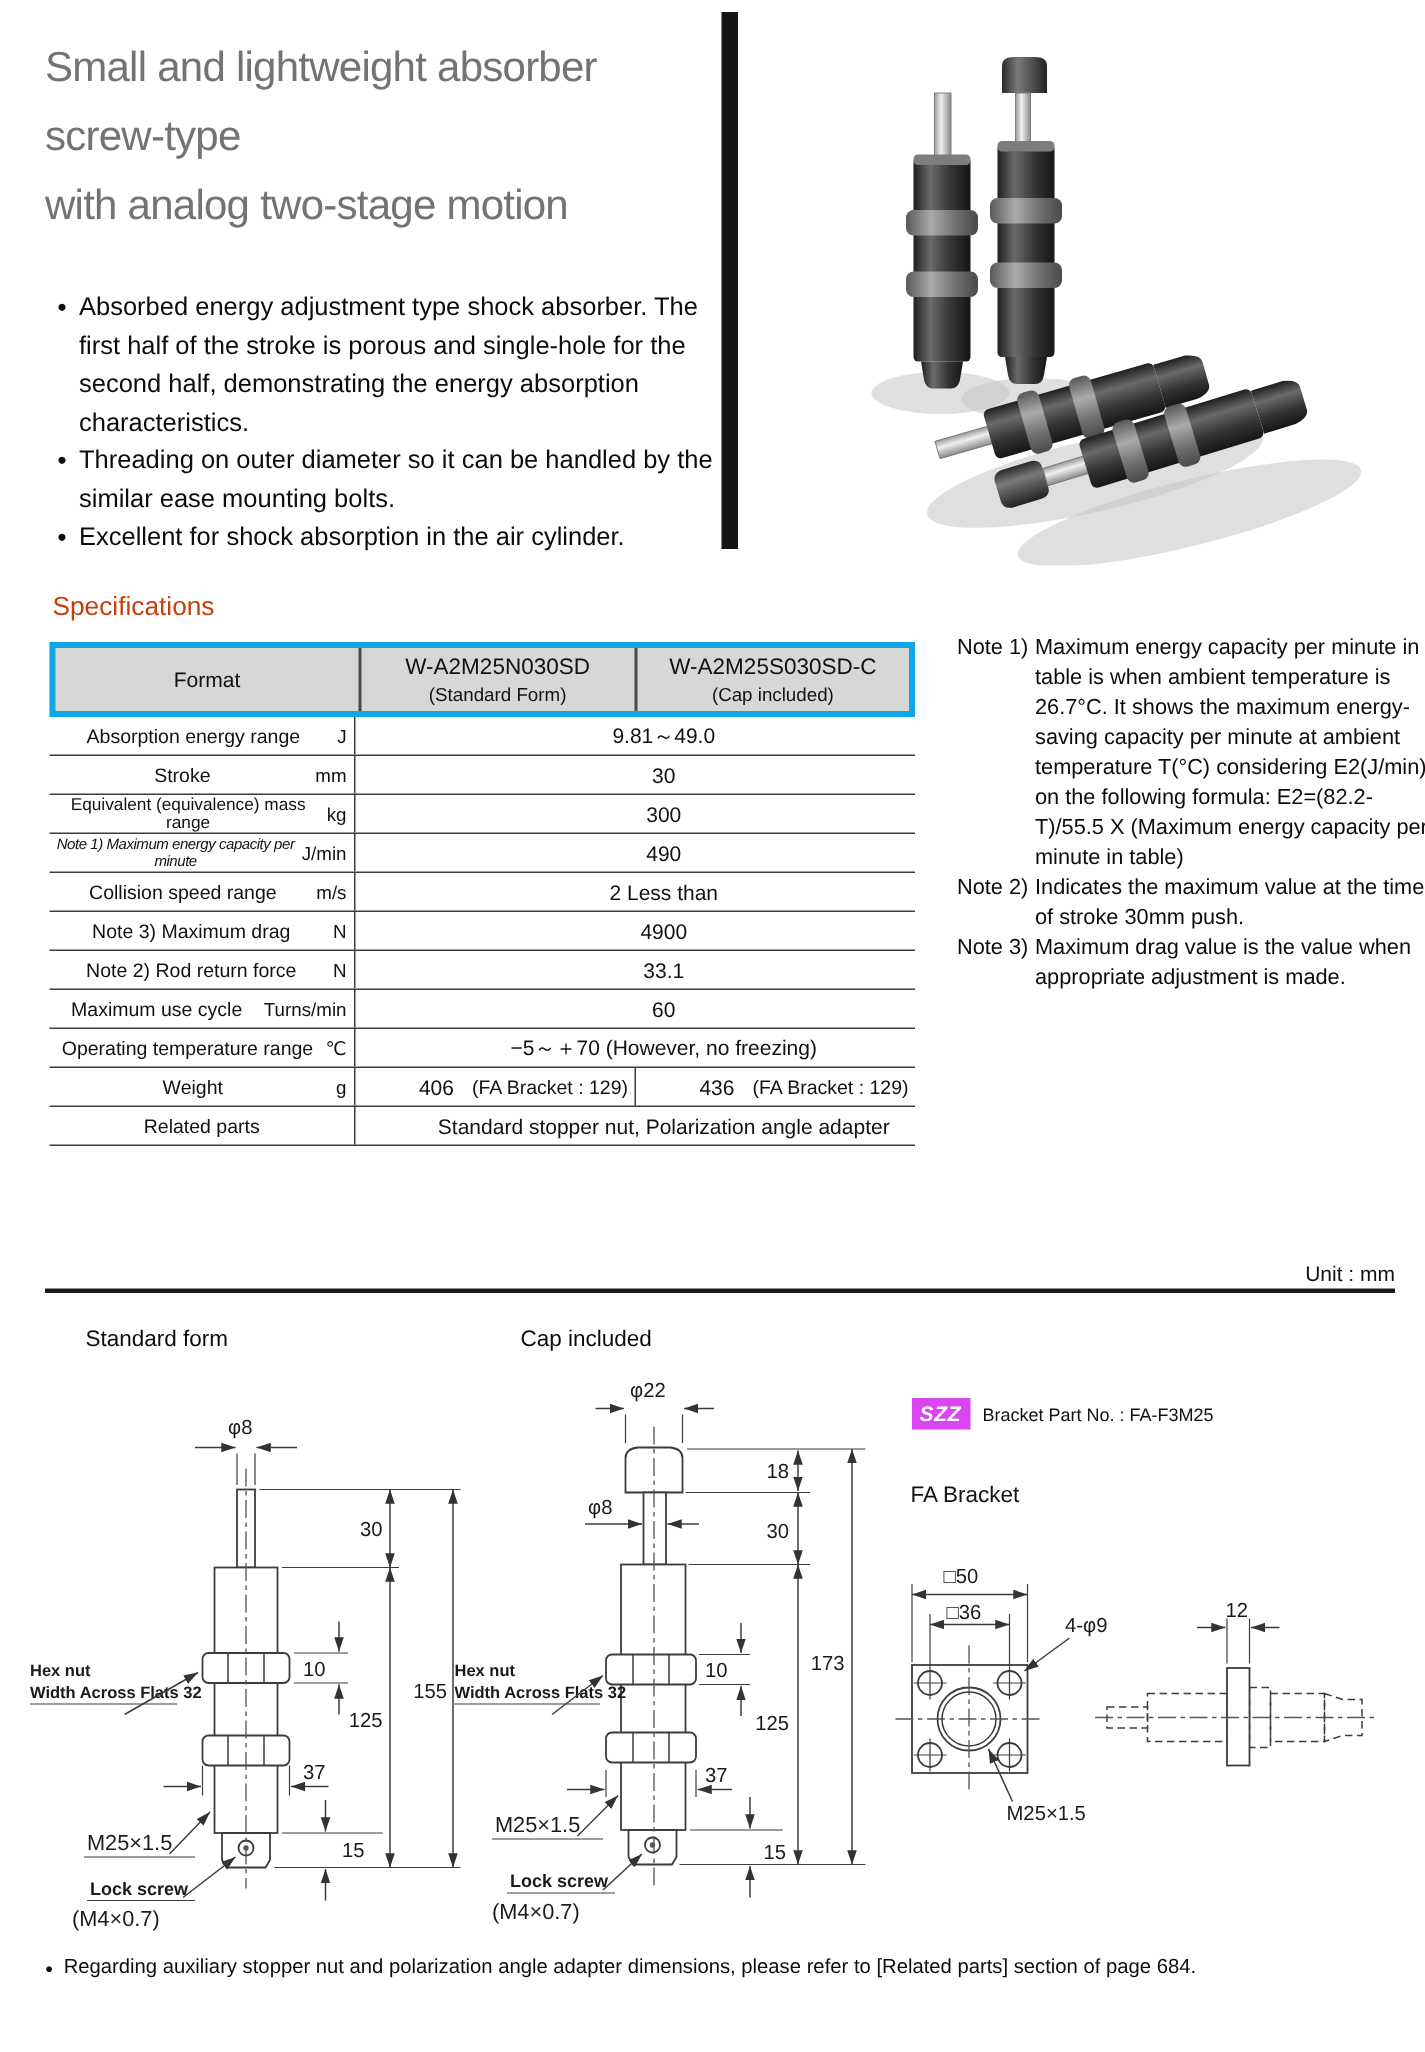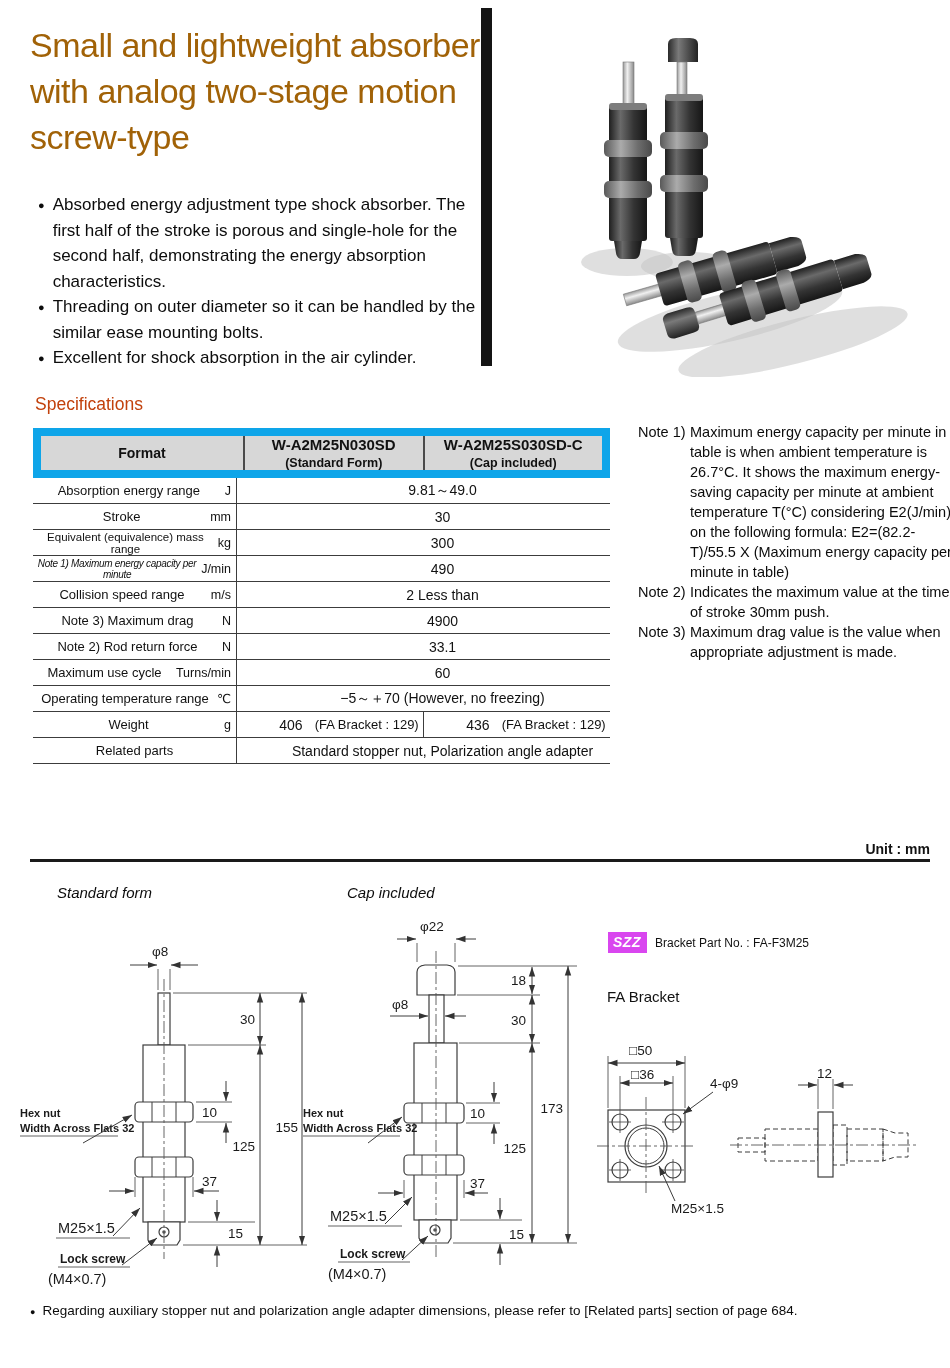--- a/index.html
+++ b/index.html
@@ -1,53 +1,53 @@
 <!DOCTYPE html>
 <html><head>
 <meta charset="utf-8">
 <style>
   html,body{margin:0;padding:0;background:#fff;}
   .page{position:relative;width:950px;height:1368px;background:#ffffff;overflow:hidden;
         font-family:"Liberation Sans","DejaVu Sans",sans-serif;color:#111;}
   
-  .title{position:absolute;left:30px;top:22px;width:460px;font-size:34px;line-height:46px;
-         letter-spacing:-0.5px;font-weight:400;color:#a16207;}
+  .title{position:absolute;left:30px;top:22px;width:460px;font-size:28px;line-height:46px;
+         letter-spacing:-0.5px;font-weight:400;color:#737373;}
   .vbar{position:absolute;left:481px;top:8px;width:11px;height:358px;background:#141414;}
   .bullets{position:absolute;left:38px;top:192px;width:448px;margin:0;padding:0;list-style:none;
            font-size:17px;line-height:25.5px;color:#0c0c0c;}
   .bullets li{display:flex;gap:8px;}
   .bullets .dot{font-size:11px;line-height:26px;flex:0 0 auto;}
   .photo{position:absolute;left:565px;top:12px;}
   
   .spec-heading{position:absolute;left:35px;top:394px;font-size:17.5px;color:#c2410c;}
   .spec-table{position:absolute;left:33px;top:428px;width:577px;}
-  .thead{display:flex;height:50px;background:#d7d7d7;border:8px solid #0ea5e9;box-sizing:border-box;font-weight:bold;}
+  .thead{display:flex;height:50px;background:#d7d7d7;border:4px solid #0ea5e9;box-sizing:border-box;}
   .th-format{width:202px;border-right:2px solid #4a4a4a;display:flex;align-items:center;
              justify-content:center;font-size:14px;}
   .th-col{flex:1;display:flex;flex-direction:column;align-items:center;justify-content:center;line-height:1.3;}
   .th-col.first{border-right:2px solid #4a4a4a;}
   .th-col .model{font-size:15px;}
   .th-col .sub{font-size:12.5px;}
   .tr{display:flex;height:26px;border-bottom:1px solid #3c3c3c;box-sizing:border-box;gap:38px;}
   .td-label{width:204px;border-right:1px solid #3c3c3c;box-sizing:border-box;display:flex;align-items:center;}
   .td-label .lbl{flex:1;text-align:center;font-size:13px;}
   .td-label .unit{font-size:12.5px;padding-right:5px;white-space:nowrap;}
   .tr.semi .lbl{font-size:11.5px;}
   .tr.condensed .lbl{font-size:10px;letter-spacing:-0.3px;font-style:italic;}
   .td-value{flex:1;display:flex;align-items:center;justify-content:center;font-size:14px;gap:12px;}
   .td-value.half.first{border-right:1px solid #3c3c3c;box-sizing:border-box;}
   .wnote{font-size:13px;}
   
   .notes{position:absolute;left:638px;top:422px;width:314px;font-size:14.5px;line-height:20px;color:#0c0c0c;}
   .note{position:relative;padding-left:52px;}
   .note-label{position:absolute;left:0;top:0;white-space:nowrap;}
   
-  .unit-label{position:absolute;left:820px;top:841px;width:110px;text-align:right;font-size:14px;font-weight:bold;}
+  .unit-label{position:absolute;left:820px;top:841px;width:110px;text-align:right;font-size:14px;}
   .rule{position:absolute;left:30px;top:859px;width:900px;height:3px;background:#1a1a1a;}
-  .dwg-title{position:absolute;font-size:15px;color:#0c0c0c;font-style:italic;}
+  .dwg-title{position:absolute;font-size:15px;color:#0c0c0c;}
   .dwg-title.std{left:57px;top:884px;}
   .dwg-title.capt{left:347px;top:884px;}
   .szz-row{position:absolute;left:608px;top:932px;display:flex;align-items:center;gap:8px;}
   .szz-badge{background:#d946ef;color:#fff;font-weight:700;font-style:italic;font-size:14px;
              padding:2px 6px 3px 5px;letter-spacing:0.5px;}
   .szz-text{font-size:12px;}
   .fa-title{position:absolute;left:607px;top:988px;font-size:15px;}
   .svg-std{position:absolute;left:10px;top:935px;}
   .svg-cap{position:absolute;left:300px;top:905px;}
   .svg-bracket{position:absolute;left:595px;top:1035px;}
@@ -69,22 +69,22 @@
   .labL{font-family:"Liberation Sans",sans-serif;font-size:14.5px;fill:#1a1a1a;}
   .sh{fill:#c4c4c4;opacity:0.55;}
 </style>
 </head>
 <body>
 
 <div class="page">
 
   <div class="title">
     <div>Small and lightweight absorber</div>
+    <div>screw-type</div>
     <div>with analog two-stage motion</div>
-    <div>screw-type</div>
   </div>
   <div class="vbar"></div>
   <ul class="bullets">
     <li>
         <span class="dot">●</span>
         <span>Absorbed energy adjustment type shock absorber. The first half of the stroke is porous and single-hole for the second half, demonstrating the energy absorption characteristics.</span>
       </li>
     <li>
         <span class="dot">●</span>
         <span>Threading on outer diameter so it can be handled by the similar ease mounting bolts.</span>

